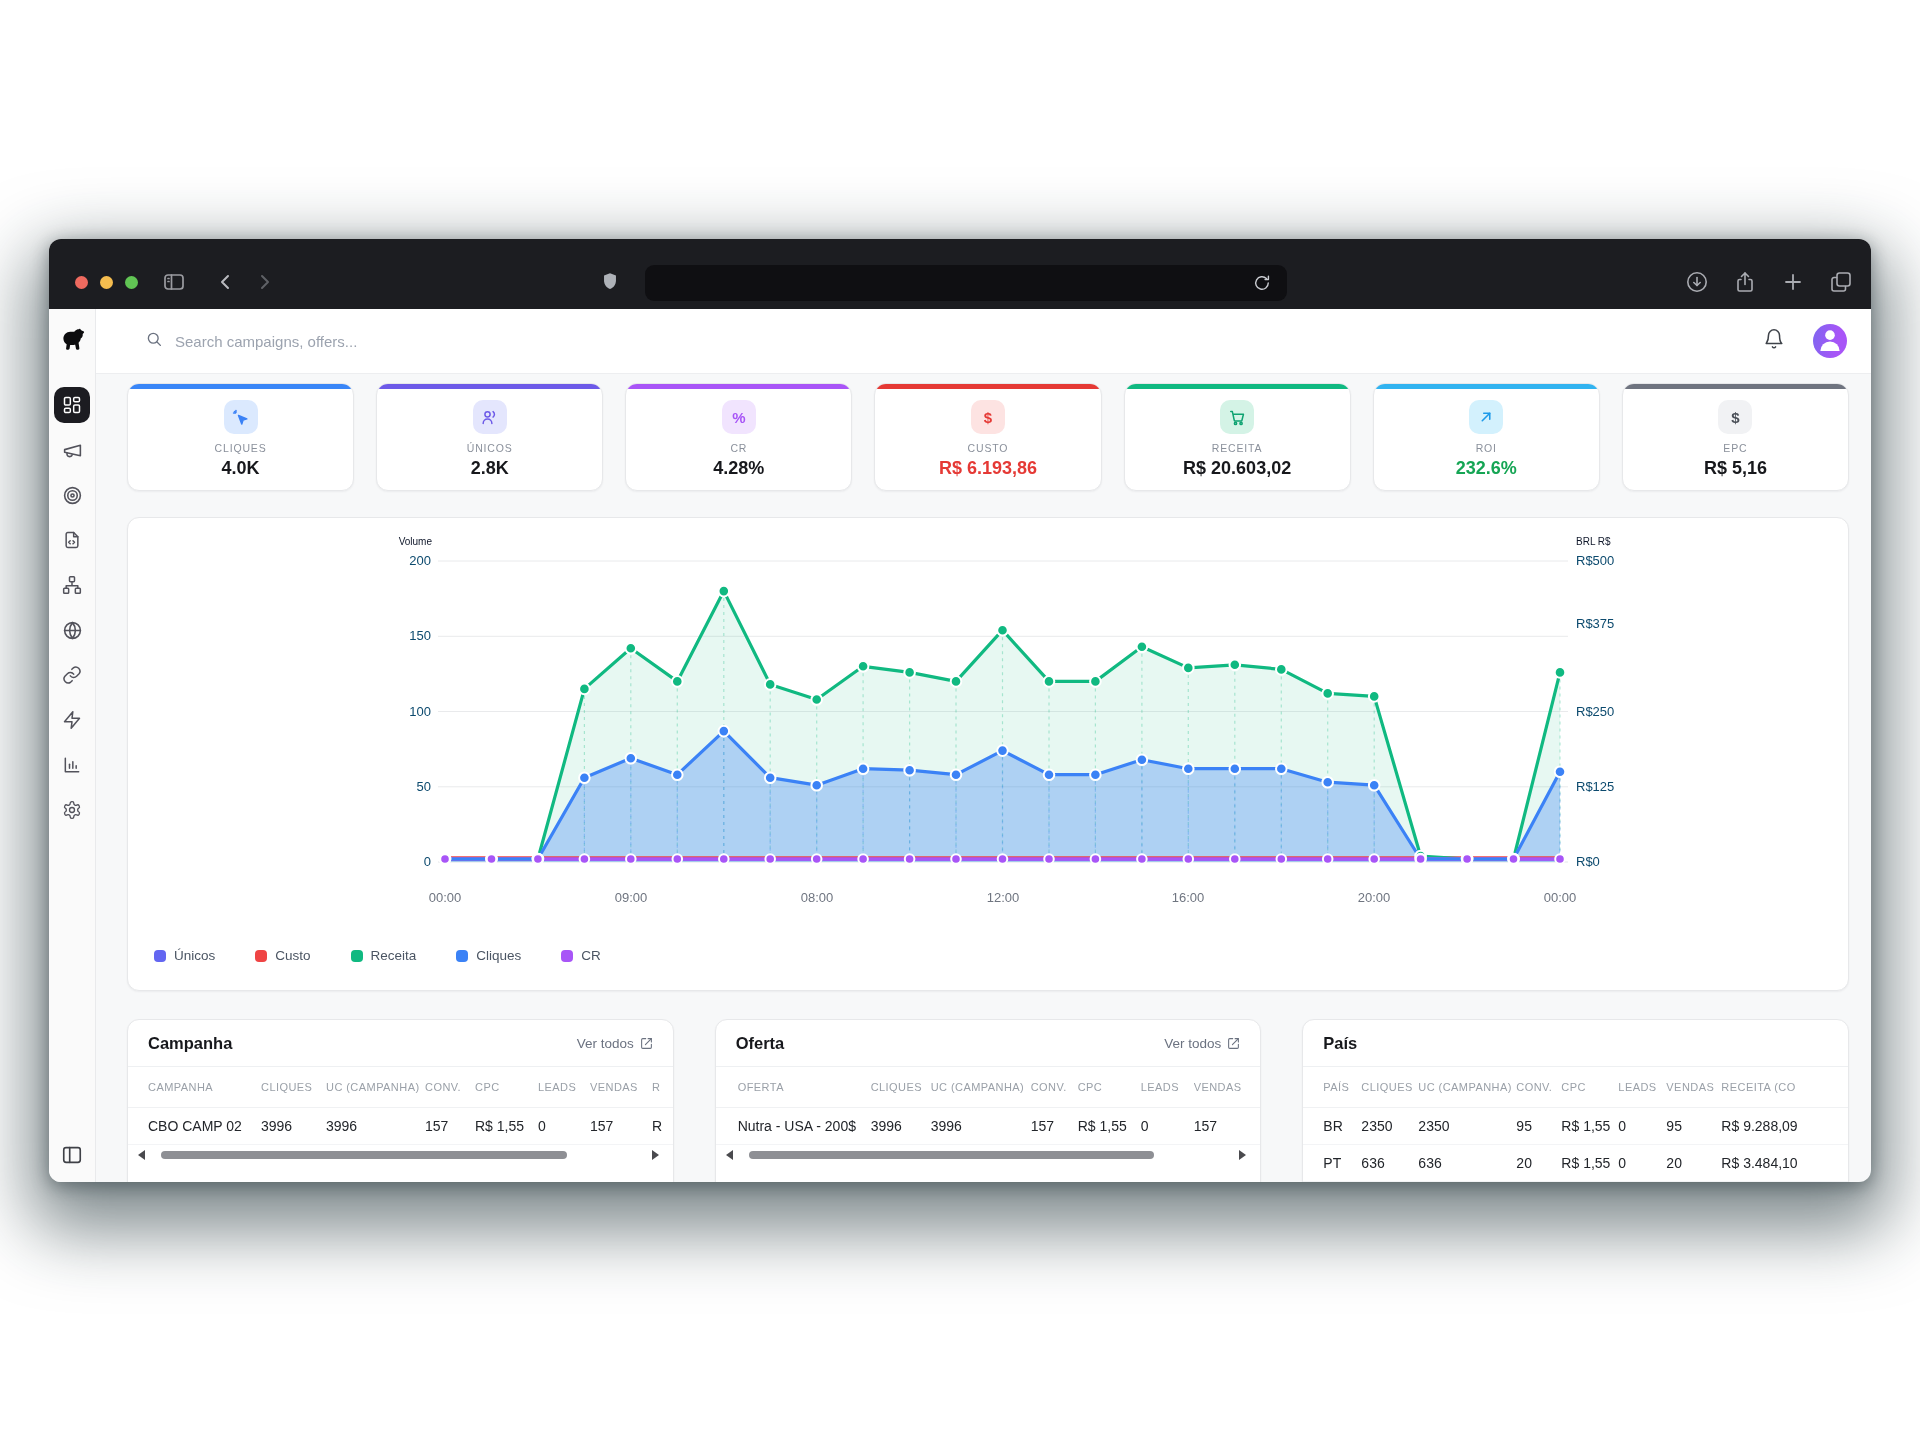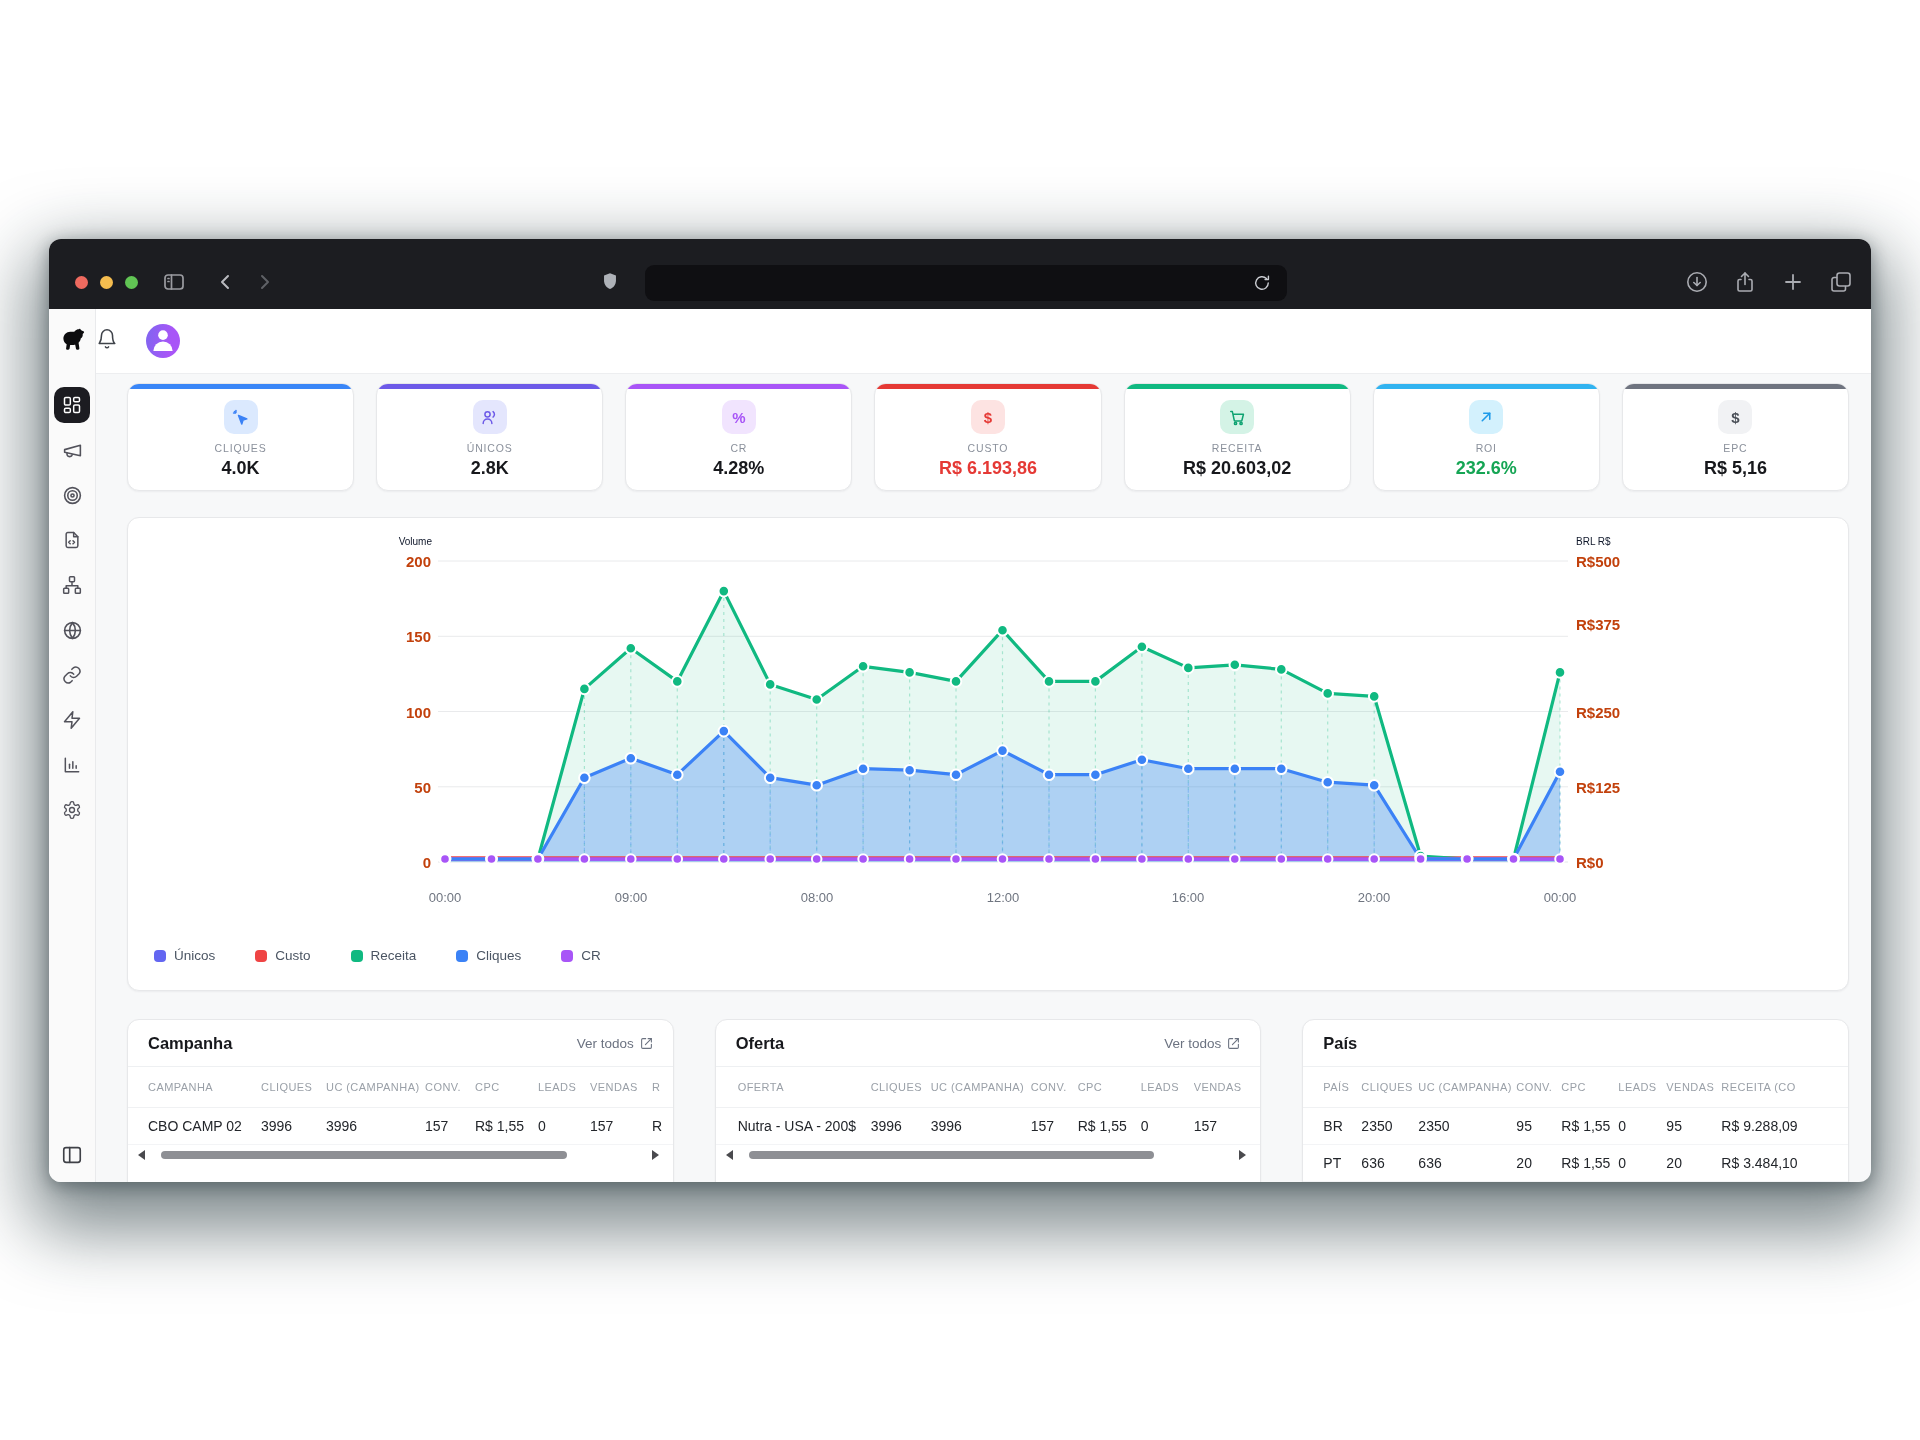--- a/index.html
+++ b/index.html
@@ -38,21 +38,21 @@
   .kpi-accent{position:absolute;top:0;left:0;right:0;height:5px;}
   .kpi-chip{margin-top:16px;width:34px;height:34px;border-radius:10px;display:flex;align-items:center;justify-content:center;
             font-weight:700;font-size:15px;}
   .kpi-label{margin-top:8px;font-size:10.5px;letter-spacing:.08em;color:#8a909b;font-weight:400;}
   .kpi-value{margin-top:4px;font-size:18px;font-weight:700;color:#17181c;}
   
   .chart-card{position:relative;margin-top:26px;height:472px;background:#fff;border:1px solid #e7e8ea;border-radius:12px;
               box-shadow:0 1px 2px rgba(16,24,40,.05);overflow:hidden;}
   .chart-card svg.plot{position:absolute;left:0;top:0;}
   .ax-title{position:absolute;font-size:10px;color:#0f172a;}
-  .tick{position:absolute;font-size:15px;color:#c2410c;font-weight:bold;}
+  .tick{position:absolute;font-size:13px;color:#0c4a6e;}
   .tick.left{width:70px;text-align:right;}
   .xlab{position:absolute;font-size:13px;color:#6f7580;transform:translateX(-50%);top:372px;}
   .legend{position:absolute;left:26px;top:430px;display:flex;gap:40px;align-items:center;}
   .lg-item{display:flex;align-items:center;gap:8px;cursor:pointer;}
   .lg-sw{width:12px;height:12px;border-radius:4px;display:inline-block;}
   .lg-item span.lbl{font-size:13.5px;color:#4b5563;}
   
   .tables{display:flex;gap:41px;margin-top:28px;}
   .tcard{flex:1;background:#fff;border:1px solid #e7e8ea;border-radius:12px;box-shadow:0 1px 2px rgba(16,24,40,.05);
          overflow:hidden;height:185px;min-width:0;}
@@ -219,20 +219,27 @@
       <div class="side-bottom">
           <span><svg width="22" height="22" viewBox="0 0 24 24" fill="none" stroke="#3f4147" stroke-width="1.8" stroke-linecap="round" stroke-linejoin="round">
               <rect x="3" y="4" width="18" height="16" rx="2.5"></rect>
               <path d="M9.5 4v16"></path>
             </svg></span>
         </div>
     </aside>
 
     <div class="rightcol">
       <header class="topbar">
+        <div class="search-wrap">
+          <span><svg width="18" height="18" viewBox="0 0 24 24" fill="none" stroke="#6b7280" stroke-width="1.8" stroke-linecap="round" stroke-linejoin="round">
+                <circle cx="11" cy="11" r="6.5"></circle>
+                <path d="m16 16 4.5 4.5"></path>
+              </svg></span>
+          <input class="search-input" placeholder="Search campaigns, offers..." style="">
+        </div>
         <span class="bell">
             <span><svg width="22" height="22" viewBox="0 0 24 24" fill="none" stroke="#3f434a" stroke-width="1.7" stroke-linecap="round" stroke-linejoin="round">
                 <path d="M18 8A6 6 0 0 0 6 8c0 7-2.5 8-2.5 9h17S18 15 18 8"></path>
                 <path d="M13.7 20.5a2 2 0 0 1-3.4 0"></path>
               </svg></span>
           </span>
         <div class="avatar">
             <span><svg width="34" height="34" viewBox="0 0 24 24">
                 <circle cx="12" cy="9.3" r="3.4" fill="#fff"></circle>
                 <path d="M5.2 20.5a6.8 6.8 0 0 1 13.6 0z" fill="#fff"></path>

